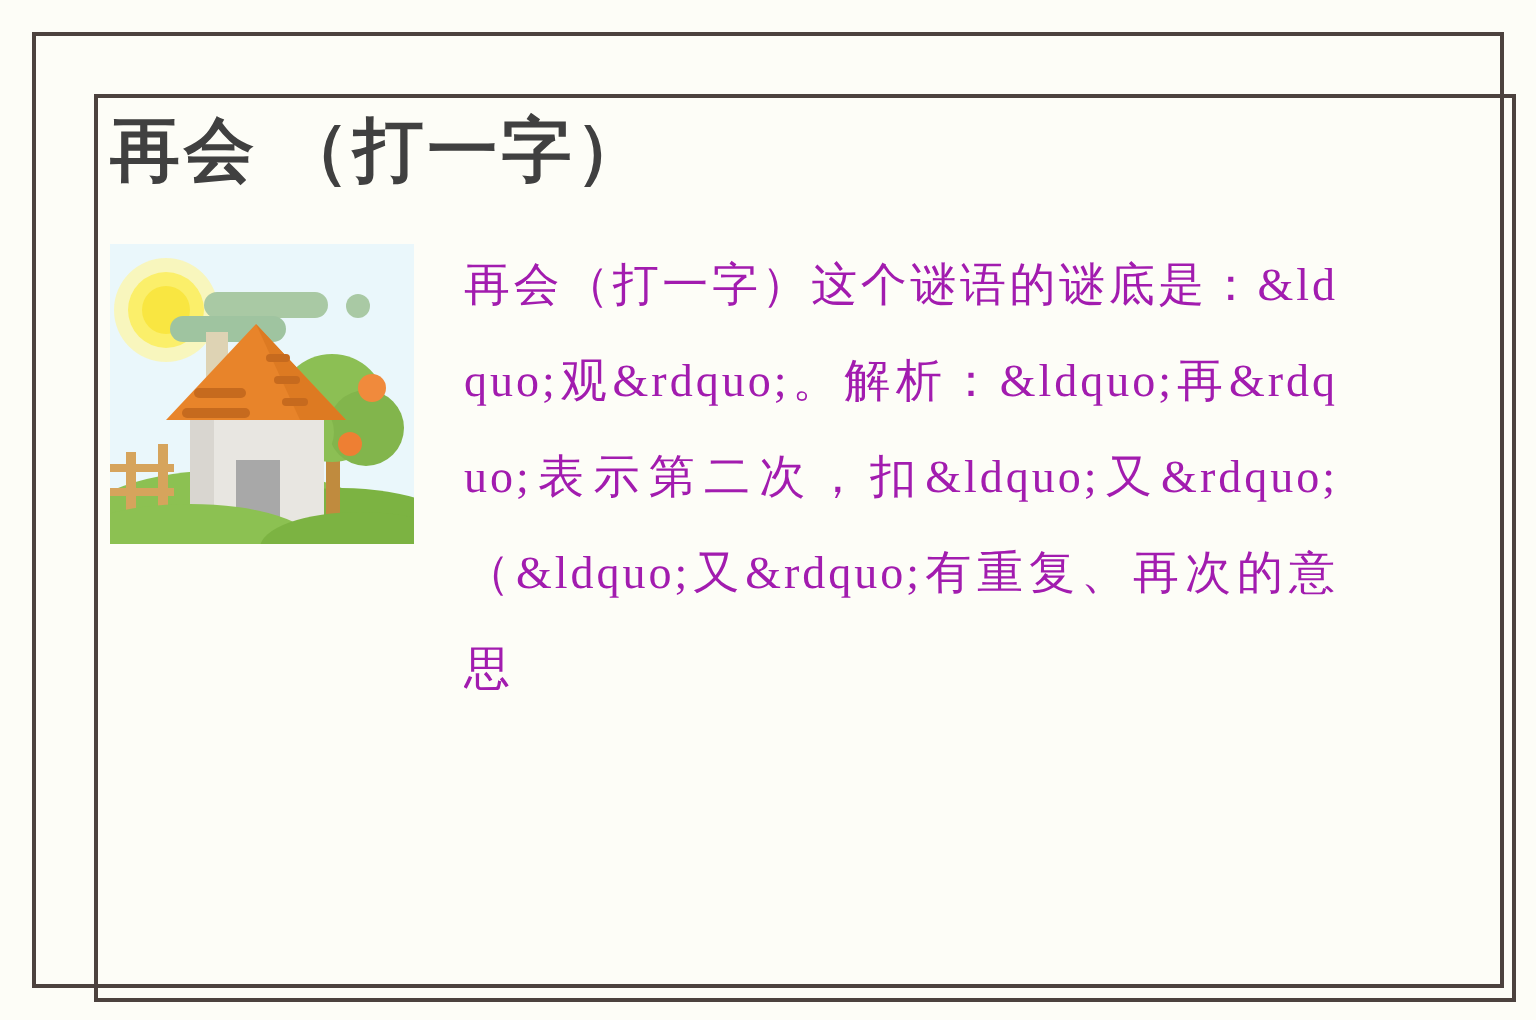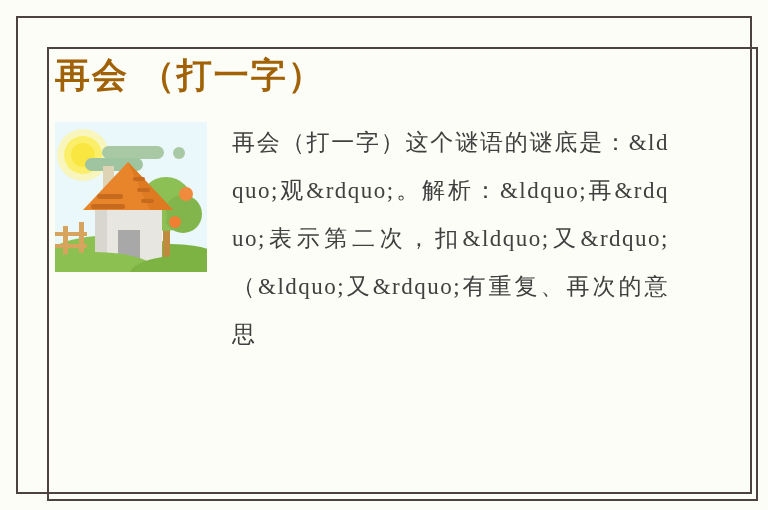--- a/index.html
+++ b/index.html
@@ -39,21 +39,21 @@
     position: absolute;
     left: 55px;
     top: 55px;
     width: 620px;
   }
 
   .page-title {
     font-family: "Liberation Serif", serif;
     font-size: 35px;
     line-height: 1.2;
-    color: #a16207;
+    color: #404040;
     letter-spacing: 2px;
     margin: 0 0 22px 0;
     white-space: nowrap;
   }
 
   .article-body {
     position: relative;
   }
 
   
@@ -70,21 +70,21 @@
 
   
   .answer-text {
     margin-left: 177px;
     width: 437px;
     height: 230px;
     overflow: hidden;
     font-family: "Liberation Serif", serif;
     font-size: 23px;
     line-height: 48px;
-    color: #404040;
+    color: #a21caf;
     letter-spacing: 1.5px;
     word-break: break-all;
     text-align: justify;
   }
 </style>
 </head>
 <body>
 
 <div class="page-frame-outer">
   <div class="page-frame-inner"></div>

